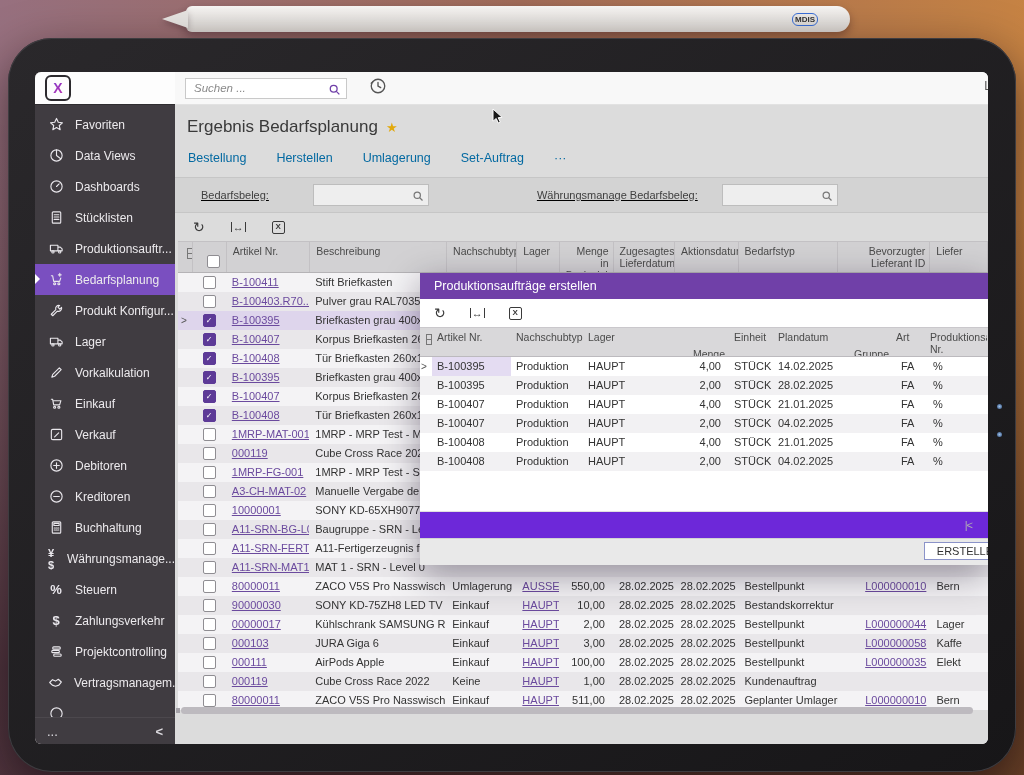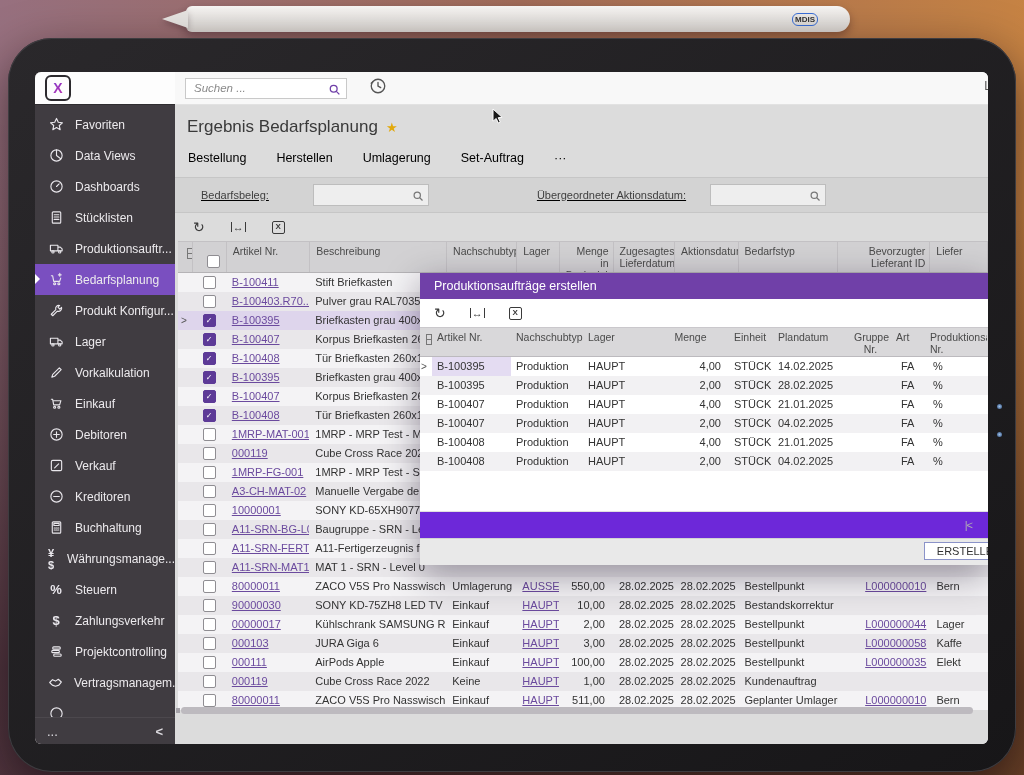--- a/index.html
+++ b/index.html
@@ -51,21 +51,21 @@
     box-sizing:border-box;font-family:"Liberation Sans",sans-serif;}
   .searchbox input::placeholder{font-style:italic;color:#8a8a8a;}
   .searchbox .mag{position:absolute;right:6px;top:4px;}
   .hist{margin-left:22px;}
   .user-initial{position:absolute;right:-3px;top:7px;font-size:12px;color:#555;}
 
   .content{flex:1;background:#dcdcdc;position:relative;overflow:hidden;}
   .title-row{padding:12px 0 0 12px;display:flex;align-items:center;gap:8px;}
   .page-title{font-size:17px;color:#3a3a3a;}
   .fav-star{color:#e2a90c;font-size:13px;}
-  .actions-row{display:flex;gap:30px;padding:14px 0 0 13px;font-size:12.5px;color:#000000;}
+  .actions-row{display:flex;gap:30px;padding:14px 0 0 13px;font-size:12.5px;color:#0369a1;}
   .actions-row span{cursor:default;}
   .filter-bar{margin-top:12px;height:34px;background:#d3d3d3;border-top:1px solid #c6c6c6;border-bottom:1px solid #c6c6c6;
     display:flex;align-items:center;padding-left:26px;text-decoration:underline;}
   .fgroup{display:flex;align-items:center;}
   .fgroup label{font-size:11px;color:#3f3f3f;}
   .finput{position:relative;width:114px;height:20px;background:#eeeeee;border:1px solid #bdbdbd;margin-left:44px;}
   .finput .mag{position:absolute;right:4px;top:3px;}
   .fg2{margin-left:108px}.fg2 .finput{margin-left:24px}
   .fg3{margin-left:28px}.fg3 .finput{margin-left:22px;width:60px}
 
@@ -111,21 +111,21 @@
   .md-head{display:flex;background:#d9d8da;border-bottom:1px solid #bcbabe;border-top:1px solid #cac8cc;height:28px;}
   .md-head .hc{font-size:10.5px;color:#4a4a4a;padding:3px 4px 0 5px;box-sizing:border-box;line-height:1.15;overflow:hidden;}
   .md-row{display:flex;height:19px;align-items:center;background:#fff;}
   .md-row:nth-child(even){background:#f2f1f3;}
   .md-c{padding:0 0 0 5px;box-sizing:border-box;white-space:nowrap;overflow:hidden;height:19px;line-height:19px;}
   .md-c-ico{width:12px;padding:0;}
   .md-c-art{width:79px}.md-c-nach{width:72px}.md-c-lag{width:68px}
   .md-c-menge{width:78px;text-align:right;padding-right:8px}
   .md-c-einh{width:44px}.md-c-plan{width:76px}
   .md-c-gru{width:42px;text-align:right;padding-right:4px}.md-c-art2{width:34px;padding-left:10px}.md-c-prod{width:62px;padding-left:8px}
-  .hc.md-c-menge,.hc.md-c-gru{text-align:center;}
+  .hc.md-c-menge,.hc.md-c-gru{text-align:right;margin-top:17px;}
   .md-row.sel .md-c-art{background:#e4dcf2;}
   .md-body{flex:1;background:#fff;}
   .md-pager{height:26px;border-top:1px solid #e0e0e0;display:flex;align-items:center;justify-content:flex-end;
     padding-right:16px;color:#b0aeb3;font-size:11px;letter-spacing:-1px;}
   .md-footer{height:26px;background:#e9e9e9;border-top:1px solid #d2d2d2;position:relative;}
   .create-btn{position:absolute;right:-26px;top:3px;background:#fff;border:1px solid #8b93c9;padding:2px 12px;
     font-size:11px;color:#333;font-family:"Liberation Sans",sans-serif;cursor:pointer;}
 
   
   .cursor{position:absolute;left:457px;top:36px;z-index:99;pointer-events:none;}
@@ -239,34 +239,34 @@
                 <path d="M2.5 3.5h1.4l1.1 6h6.3l1.4-4.5H5"></path>
                 <circle cx="6" cy="12" r="1.1"></circle>
                 <circle cx="10.5" cy="12" r="1.1"></circle>
               </svg>
             </span>
           <span>Einkauf</span>
         </div>
         <div class="side-item">
           <span class="ic">
               <svg width="15" height="15" viewBox="0 0 16 16">
+                <rect x="2.5" y="2.5" width="11" height="11" rx="1.5"></rect>
+                <path d="M6 10.5l4.3-4.3"></path>
+              </svg>
+            </span>
+          <span>Verkauf</span>
+        </div>
+        <div class="side-item">
+          <span class="ic">
+              <svg width="15" height="15" viewBox="0 0 16 16">
                 <circle cx="8" cy="8" r="6"></circle>
                 <path d="M8 5v6M5 8h6"></path>
               </svg>
             </span>
           <span>Debitoren</span>
-        </div>
-        <div class="side-item">
-          <span class="ic">
-              <svg width="15" height="15" viewBox="0 0 16 16">
-                <rect x="2.5" y="2.5" width="11" height="11" rx="1.5"></rect>
-                <path d="M6 10.5l4.3-4.3"></path>
-              </svg>
-            </span>
-          <span>Verkauf</span>
         </div>
         <div class="side-item">
           <span class="ic">
               <svg width="15" height="15" viewBox="0 0 16 16">
                 <circle cx="8" cy="8" r="6"></circle>
                 <path d="M5 8h6"></path>
               </svg>
             </span>
           <span>Kreditoren</span>
         </div>
@@ -358,21 +358,21 @@
           <div class="fgroup">
             <label>Bedarfsbeleg:</label>
             <span class="finput">
                 <span class="mag"><svg width="12" height="12" viewBox="0 0 16 16" fill="none" stroke="#777" stroke-width="1.6">
                     <circle cx="7" cy="7" r="4.2"></circle>
                     <path d="M10.3 10.3L14 14"></path>
                   </svg></span>
               </span>
           </div>
           <div class="fgroup fg2">
-            <label>Übergeordneter Aktionsdatum:</label>
+            <label>Währungsmanage Bedarfsbeleg:</label>
             <span class="finput">
                 <span class="mag"><svg width="12" height="12" viewBox="0 0 16 16" fill="none" stroke="#777" stroke-width="1.6">
                     <circle cx="7" cy="7" r="4.2"></circle>
                     <path d="M10.3 10.3L14 14"></path>
                   </svg></span>
               </span>
           </div>
         </div>
 
         <div class="tbl-toolbar">

